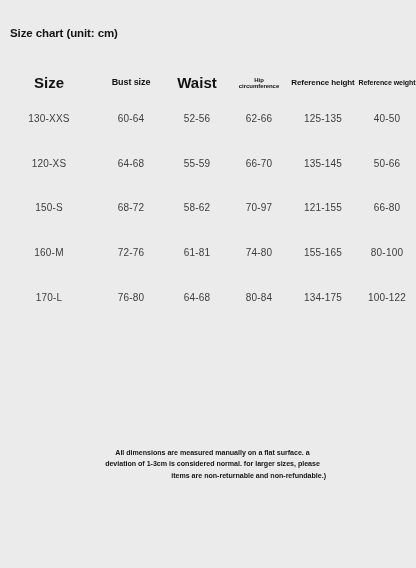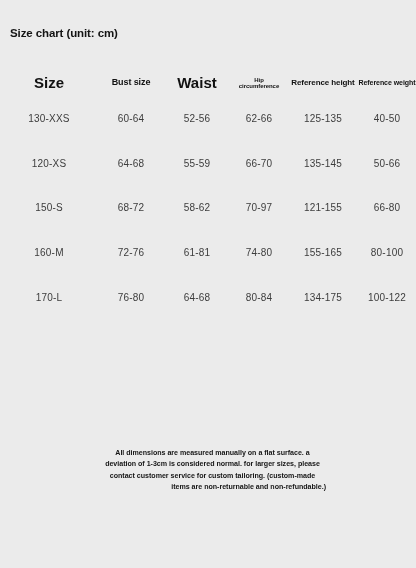--- a/index.html
+++ b/index.html
@@ -162,15 +162,14 @@
       <td>80-84</td>
       <td>134-175</td>
       <td>100-122</td>
     </tr>
   </tbody>
 </table>
 
 <div id="footer-note">
   <span class="note-line note-line-1">All dimensions are measured manually on a flat surface. a</span>
   <span class="note-line note-line-2">deviation of 1-3cm is considered normal. for larger sizes, please</span>
-  <span class="note-line note-line-3">contact customer service for custom tailoring. (custom-made</span>
   <span class="note-line note-line-4">items are non-returnable and non-refundable.)</span>
 </div>
 
 </body></html>

